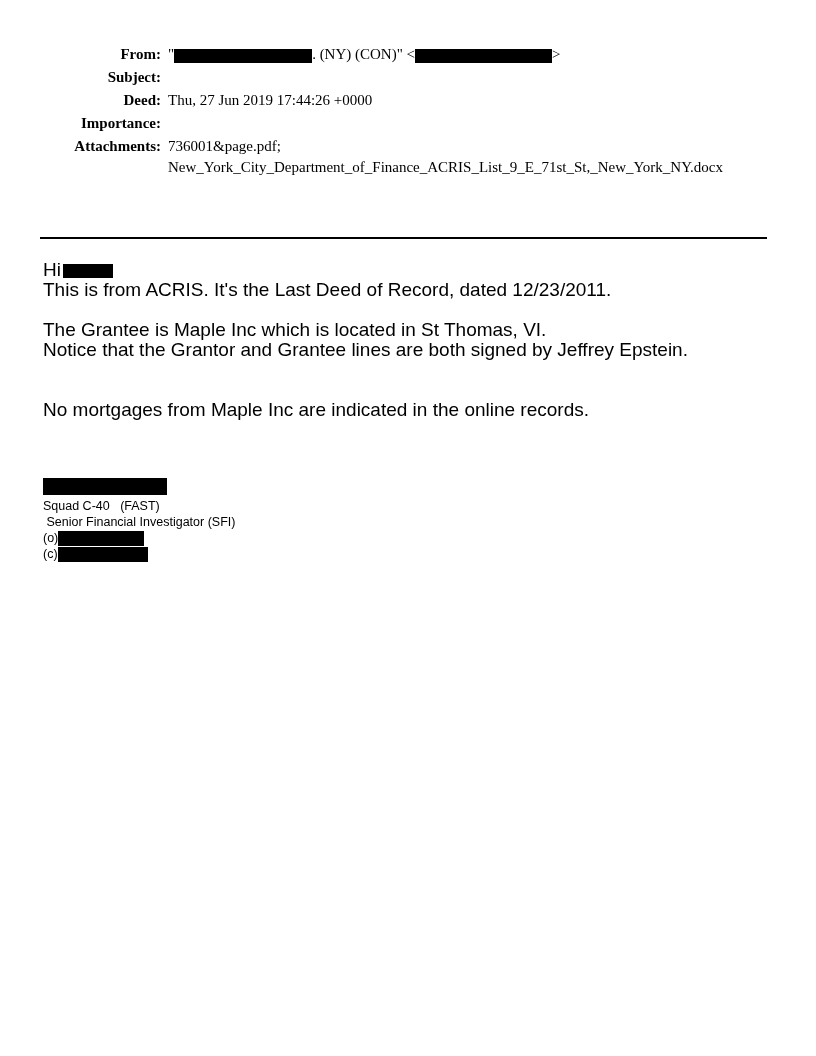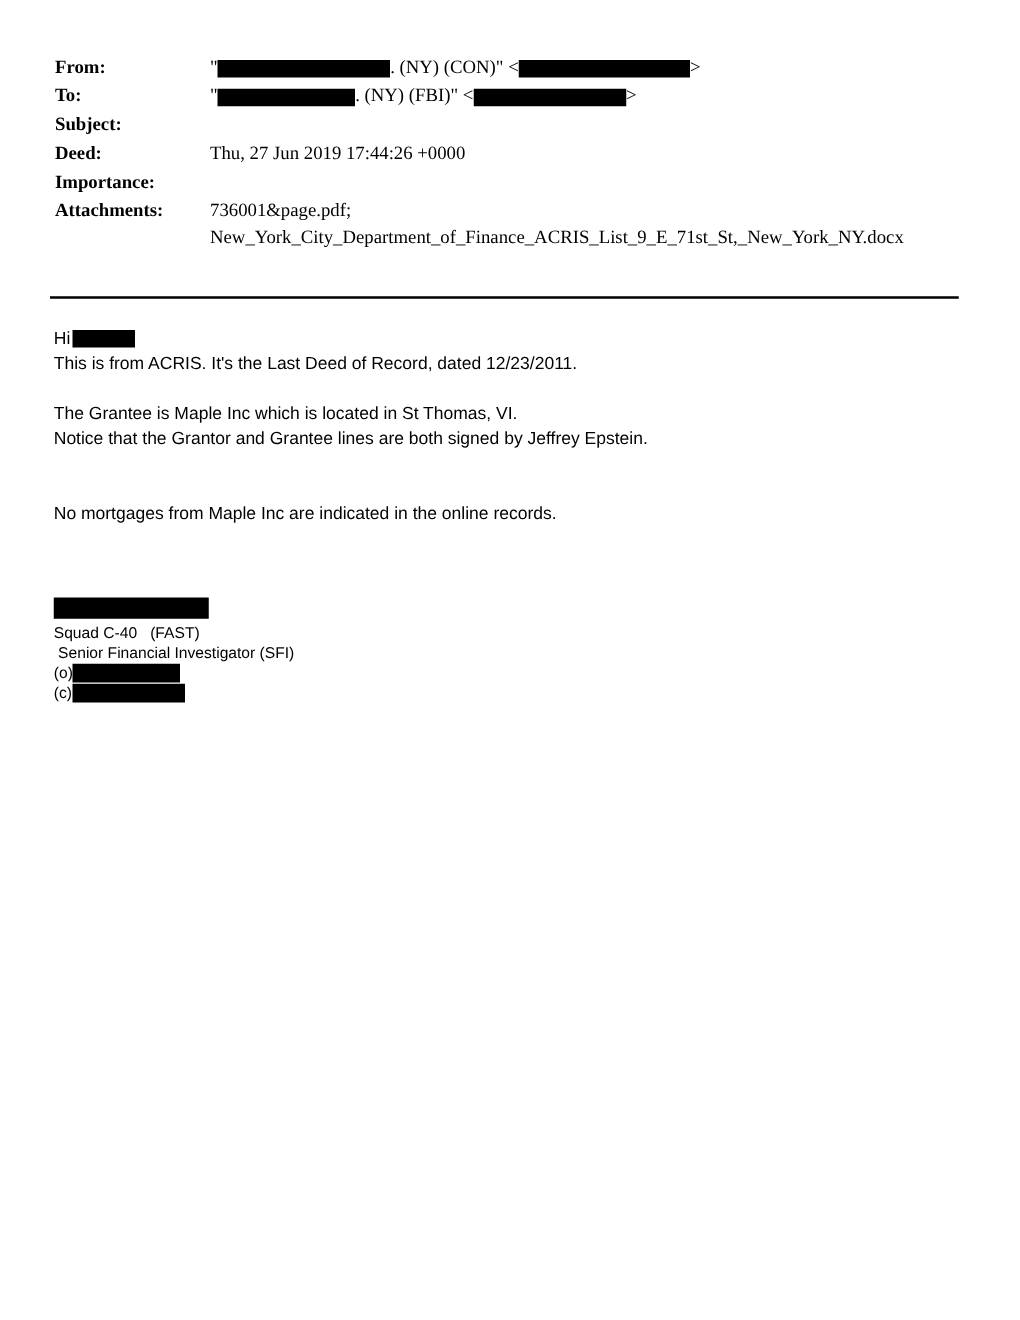--- a/index.html
+++ b/index.html
@@ -32,21 +32,21 @@
   }
   .hdr-row {
     display: flex;
     align-items: flex-start;
     margin-bottom: 3px;
     line-height: 20px;
   }
   .hdr-label {
     width: 117px;
     min-width: 117px;
-    text-align: left;
+    text-align: right;
     font-weight: bold;
     font-size: 15px;
     font-family: "Liberation Serif", serif;
     padding-right: 7px;
     white-space: nowrap;
   }
   .hdr-value {
     font-size: 15px;
     font-family: "Liberation Serif", serif;
     flex: 1;
@@ -81,21 +81,21 @@
     background: #000000;
   }
 
   
   .body-text {
     position: absolute;
     left: 43px;
     top: 260px;
     width: 730px;
     font-family: "Liberation Sans", sans-serif;
-    font-size: 14px;
+    font-size: 19px;
     line-height: 20px;
     color: #000000;
   }
   .body-text p {
     margin: 0;
   }
   .blank-line { height: 20px; }
   .r-hi { width: 50px; height: 14px; margin-left: 2px; }
 
   
@@ -117,24 +117,20 @@
 
 <div class="page">
 
   <div class="header">
 
     <div class="hdr-row">
       <div class="hdr-label">From:</div>
       <div class="hdr-value"><span>"</span><span class="redact r-from-name"></span><span>. (NY) (CON)" &lt;</span><span class="redact r-from-addr"></span><span>&gt;</span></div>
     </div>
 
-    <div class="hdr-row">
-      <div class="hdr-label">To:</div>
-      <div class="hdr-value"><span>"</span><span class="redact r-to-name"></span><span>. (NY) (FBI)" &lt;</span><span class="redact r-to-addr"></span><span>&gt;</span></div>
-    </div>
 
     <div class="hdr-row">
       <div class="hdr-label">Subject:</div>
     </div>
 
     <div class="hdr-row">
       <div class="hdr-label">Deed:</div>
       <div class="hdr-value">Thu, 27 Jun 2019 17:44:26 +0000</div>
     </div>
 

